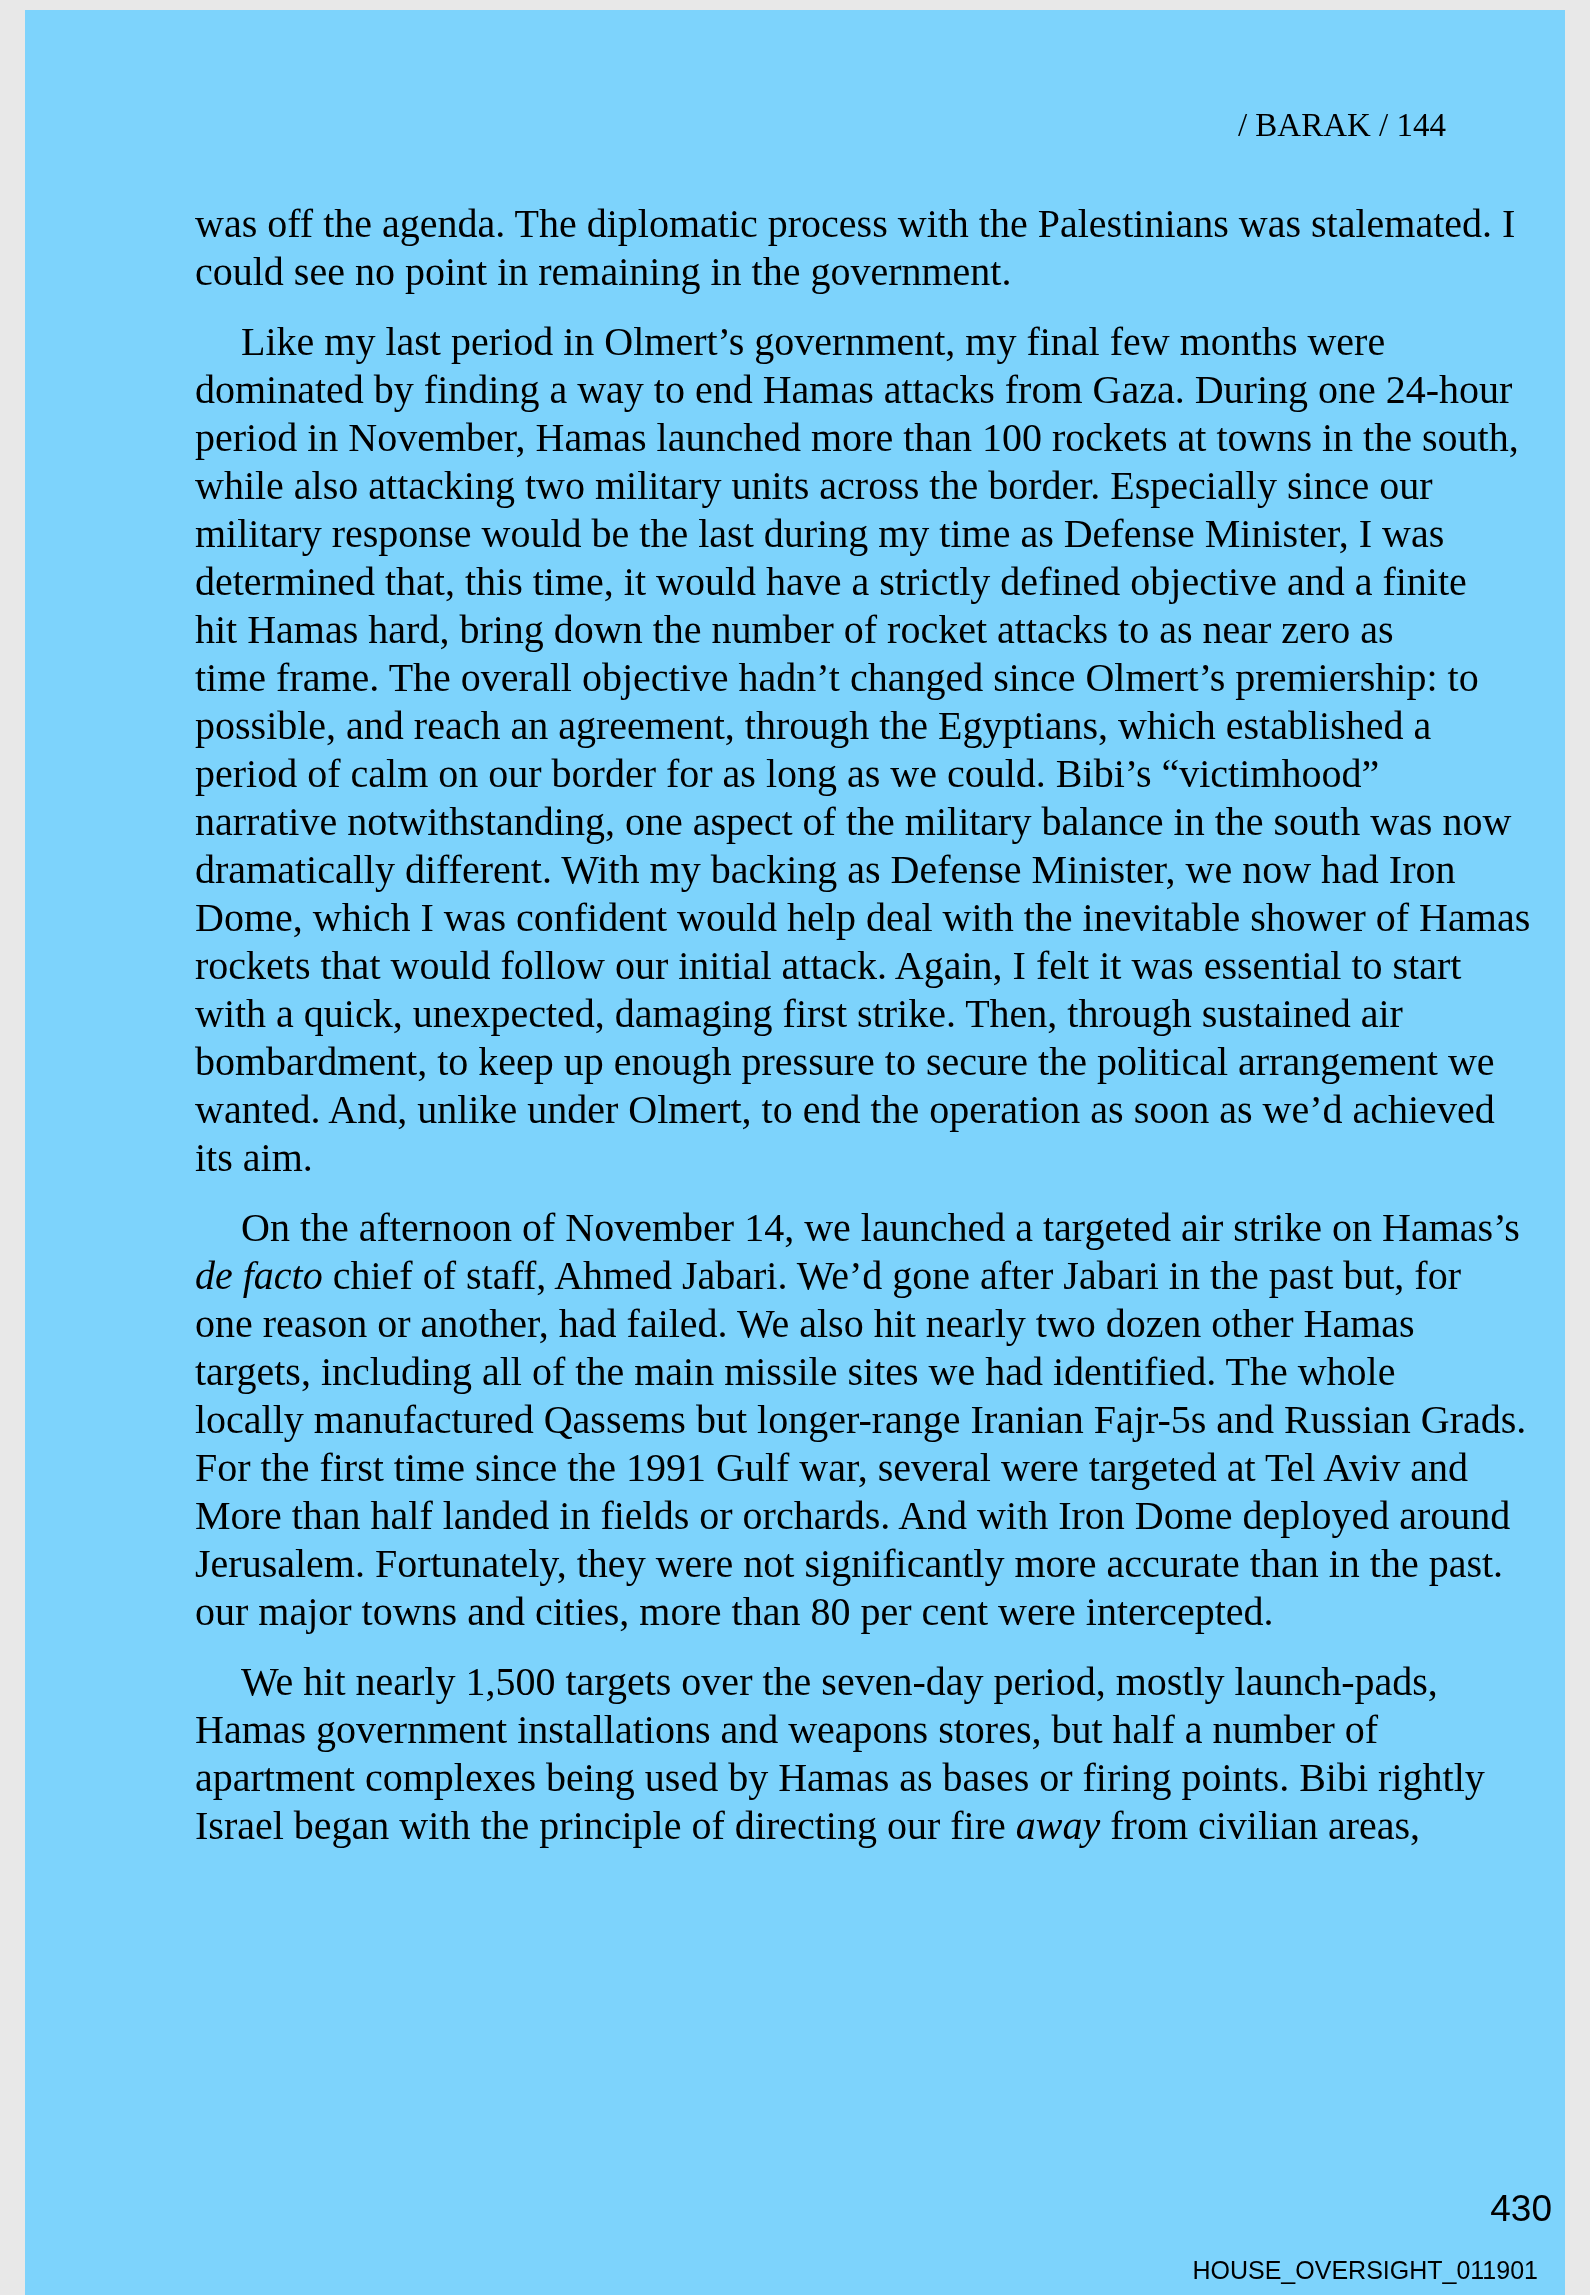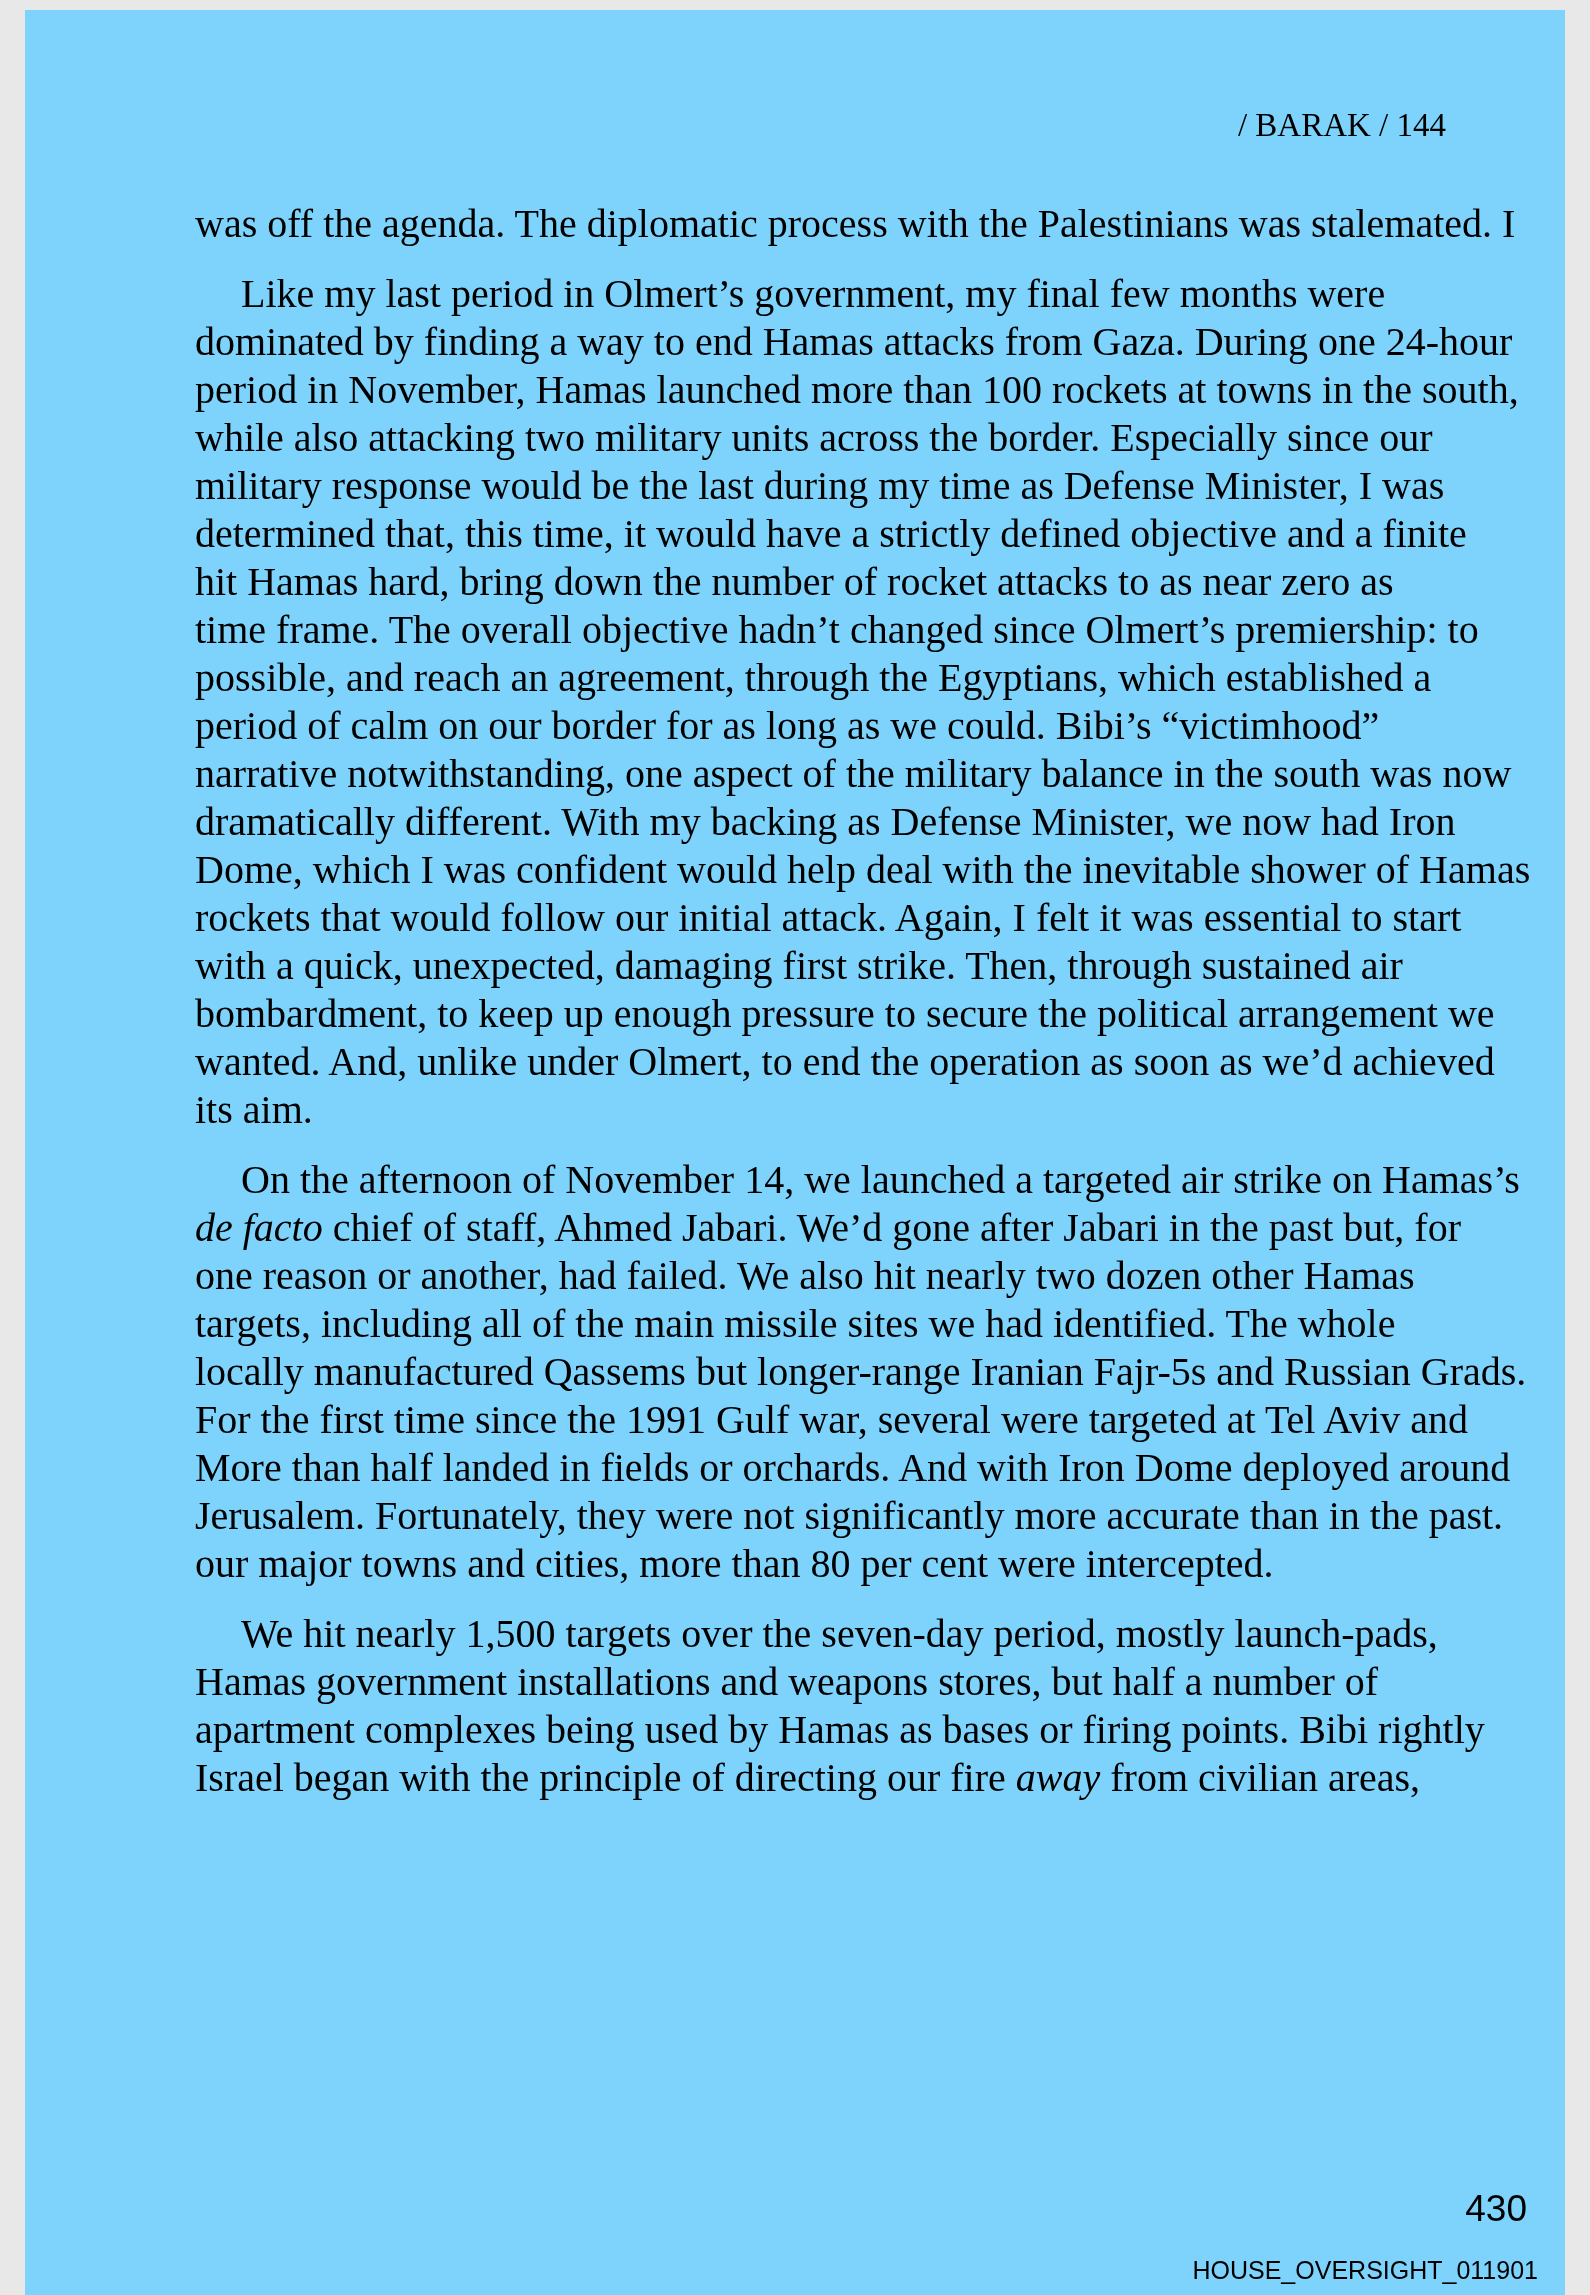--- a/index.html
+++ b/index.html
@@ -46,21 +46,21 @@
   .line {
     display: block;
     white-space: nowrap;
   }
   .line em {
     font-style: italic;
   }
   .page-number {
     position: absolute;
     top: 2179px;
-    right: 38px;
+    right: 13px;
     font-family: "Liberation Sans", "DejaVu Sans", sans-serif;
     font-size: 37px;
     line-height: 39px;
     white-space: nowrap;
   }
   .bates-stamp {
     position: absolute;
     top: 2242px;
     right: 27px;
     font-family: Liberation Sans, sans-serif;
@@ -71,20 +71,21 @@
 </style>
 </head>
 <body>
 
 <div class="page">
   <div class="running-header">/ BARAK / 144</div>
 
   <main class="body-text">
       <p class="">
         <span class="line"><span>was off the agenda. The diplomatic process with the Palestinians was stalemated. I</span></span>
+        <span class="line"><span>could see no point in remaining in the government.</span></span>
       </p>
       <p class="indent">
         <span class="line"><span>Like my last period in Olmert’s government, my final few months were</span></span>
         <span class="line"><span>dominated by finding a way to end Hamas attacks from Gaza. During one 24-hour</span></span>
         <span class="line"><span>period in November, Hamas launched more than 100 rockets at towns in the south,</span></span>
         <span class="line"><span>while also attacking two military units across the border. Especially since our</span></span>
         <span class="line"><span>military response would be the last during my time as Defense Minister, I was</span></span>
         <span class="line"><span>determined that, this time, it would have a strictly defined objective and a finite</span></span>
         <span class="line"><span>hit Hamas hard, bring down the number of rocket attacks to as near zero as</span></span>
         <span class="line"><span>time frame. The overall objective hadn’t changed since Olmert’s premiership: to</span></span>

